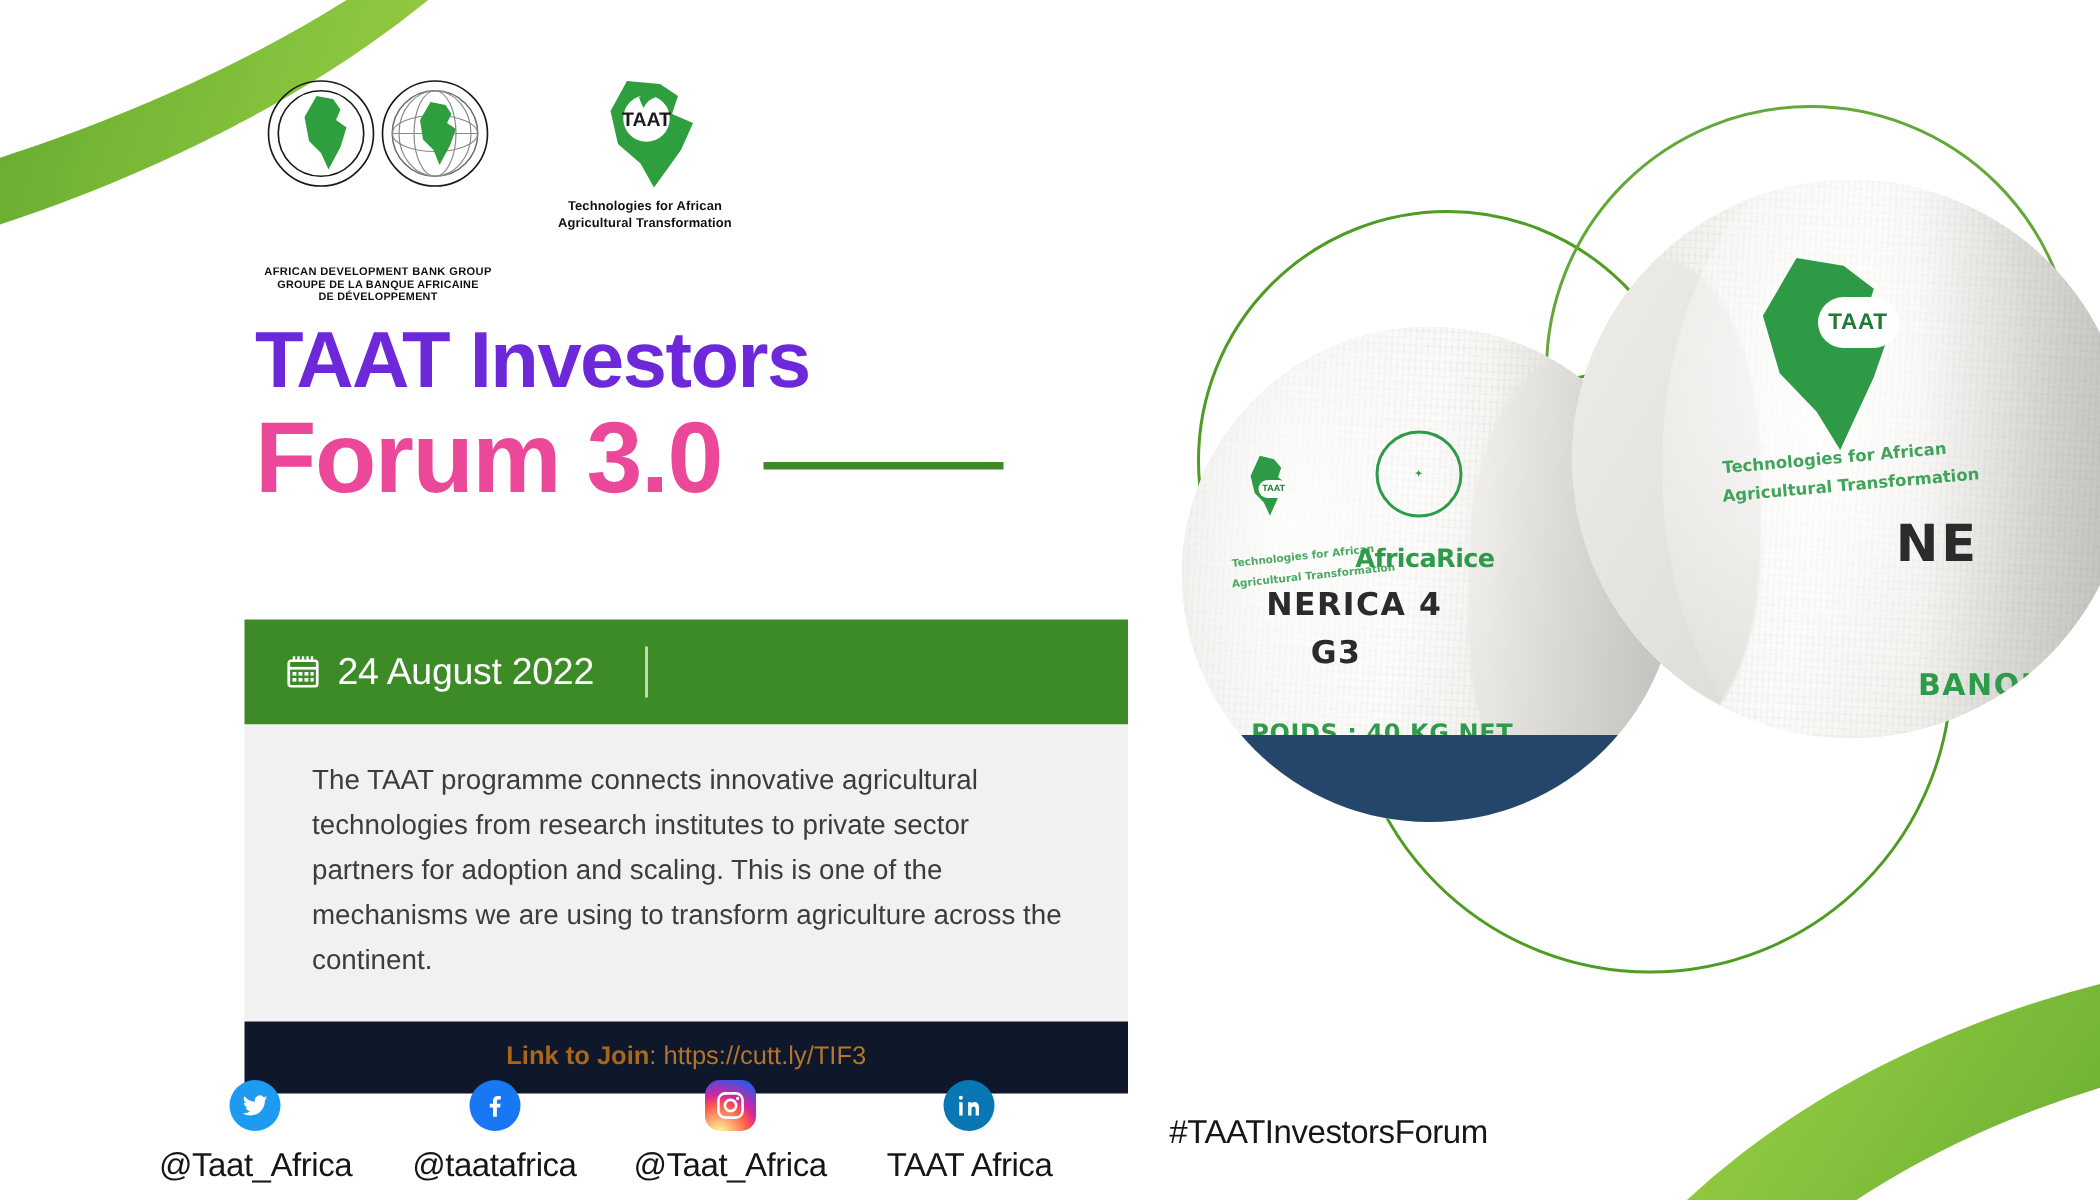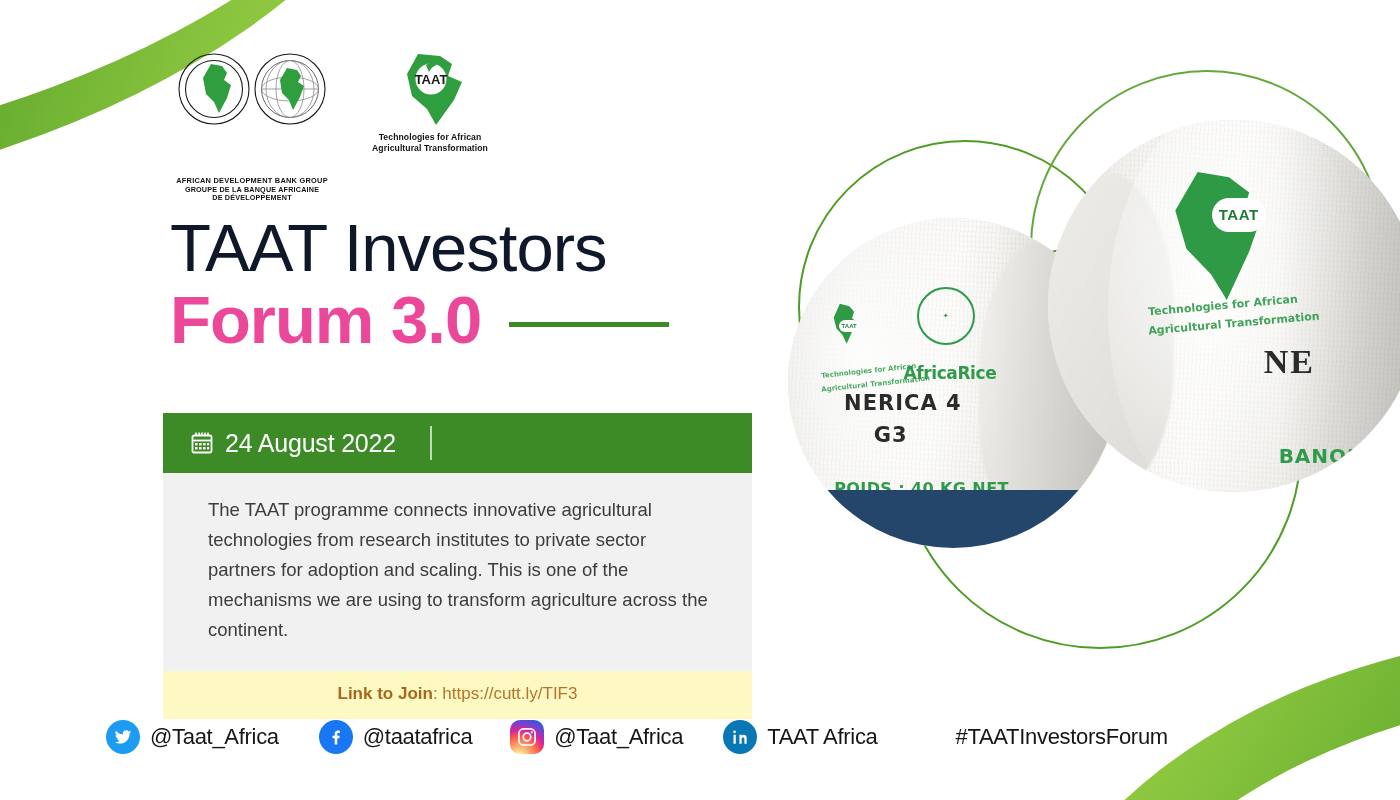--- a/index.html
+++ b/index.html
@@ -33,40 +33,40 @@
   .afdb-marks{display:flex;align-items:center;gap:2px;}
   .afdb-cap{margin-top:5px;text-align:center;line-height:1.18;color:#111;}
   .afdb-cap .l1{font-size:7.4px;font-weight:bold;letter-spacing:.25px;margin-top:46px;}
   .afdb-cap .l2{font-size:7.2px;font-weight:bold;letter-spacing:.2px;}
   .taatlogo{display:flex;flex-direction:column;align-items:center;width:136px;}
   .taat-cap{margin-top:4px;text-align:center;color:#111;font-size:8.6px;
     font-weight:bold;line-height:1.3;letter-spacing:.1px;}
 
   
   .headline{position:absolute;left:170px;top:214px;}
-  .hl1{font-size:67px;font-weight:normal;color:#0f172a;letter-spacing:-1px;line-height:1.02;}
+  .hl1{font-size:53px;font-weight:bold;color:#6d28d9;letter-spacing:-1px;line-height:1.02;}
   .hl2{display:flex;align-items:center;gap:28px;margin-top:4px;}
   .hl2 .txt{font-size:67px;font-weight:bold;color:#ec4899;letter-spacing:-1px;line-height:1.02;}
   .rule{width:160px;height:5px;background:#3d8b27;margin-top:8px;}
 
   
   .card{position:absolute;left:163px;top:413px;width:589px;}
-  .card-head{background:#3c8b27;height:60px;display:flex;align-items:center;color:#fff;}
+  .card-head{background:#3c8b27;height:70px;display:flex;align-items:center;color:#fff;}
   .ch-item{display:flex;align-items:center;gap:11px;font-size:25px;letter-spacing:-.2px;}
   .ch-item.date{padding-left:27px;}
   .ch-sep{width:2px;height:34px;background:#d7e9cf;opacity:.85;margin:0 28px 0 34px;}
   .card-body{background:#f1f1f1;padding:22px 40px 26px 45px;}
   .card-body p{margin:0;font-size:18.5px;line-height:1.62;color:#3c3c3c;}
-  .card-link{background:#fef9c3;padding:13px 0 15px 0;text-align:center;}
+  .card-link{background:#0f172a;padding:13px 0 15px 0;text-align:center;}
   .card-link .k{font-size:17px;font-weight:bold;color:#a8671b;}
   .card-link .v{font-size:17px;color:#b5742a;}
 
   
   .social{position:absolute;left:106px;top:720px;display:flex;align-items:center;}
-  .soc{display:flex;align-items:center;gap:10px;}
+  .soc{display:flex;align-items:center;gap:10px;flex-direction:column;}
   .soc .lbl{font-size:22px;color:#161616;letter-spacing:-.3px;}
   .gap1{width:40px;}.gap2{width:38px;}.gap3{width:40px;}.gap4{width:78px;}
   .hashtag{font-size:22px;color:#161616;letter-spacing:-.3px;}
 
   
   .ic{width:34px;height:34px;border-radius:50%;display:flex;align-items:center;
      justify-content:center;flex:0 0 auto;}
   .ic-tw{background:#1d9bf0;}
   .ic-fb{background:#1877f2;}
   .ic-li{background:#0a77b5;}
@@ -154,21 +154,21 @@
       <div class="sack-shadeL" style="left:16%;width:70%;"></div>
       <div class="sack-edge"></div>
 
       <div class="afr-mark" style="left:30%;top:14%;width:112px;height:128px;
            background:#2f9a45;
            clip-path:polygon(34% 0,62% 4%,80% 16%,74% 33%,88% 42%,80% 62%,60% 100%,46% 80%,24% 60%,14% 30%);"></div>
       <div style="position:absolute;left:44%;top:21%;width:54px;height:34px;border-radius:20px;
            background:#fff;color:#1f7a36;font-size:15px;font-weight:bold;text-align:center;line-height:34px;letter-spacing:.5px;">TAAT</div>
       <div class="txt-green" style="left:27%;top:48%;font-size:11px;transform:rotate(-5deg);opacity:.9;">Technologies for African</div>
       <div class="txt-green" style="left:27%;top:53%;font-size:11px;transform:rotate(-5deg);opacity:.9;">Agricultural Transformation</div>
-      <div class="txt-dark" style="left:58%;top:60%;font-size:34px;letter-spacing:2px;font-family:Liberation Serif, serif;">NE</div>
+      <div class="txt-dark" style="left:58%;top:60%;font-size:34px;letter-spacing:2px;">NE</div>
       <div class="txt-green" style="left:62%;top:87%;font-size:20px;letter-spacing:1px;">BANQUE</div>
     </div>
   </div>
 
   <div class="logos">
 
     <div class="afdb">
       <div class="afdb-marks">
 
         <svg width="74" height="74" viewBox="0 0 74 74">

